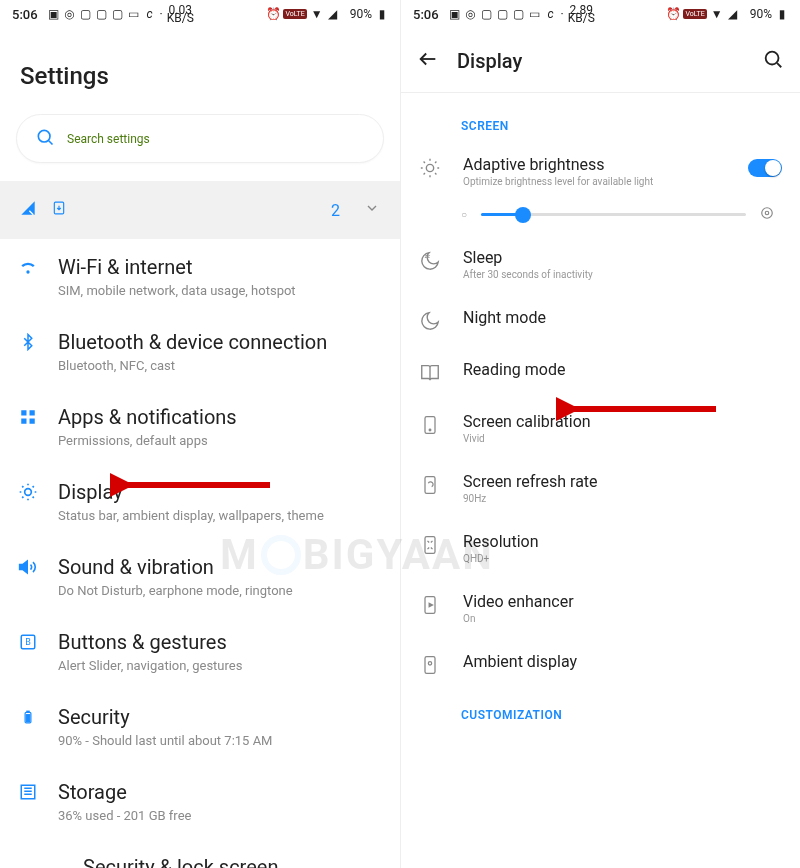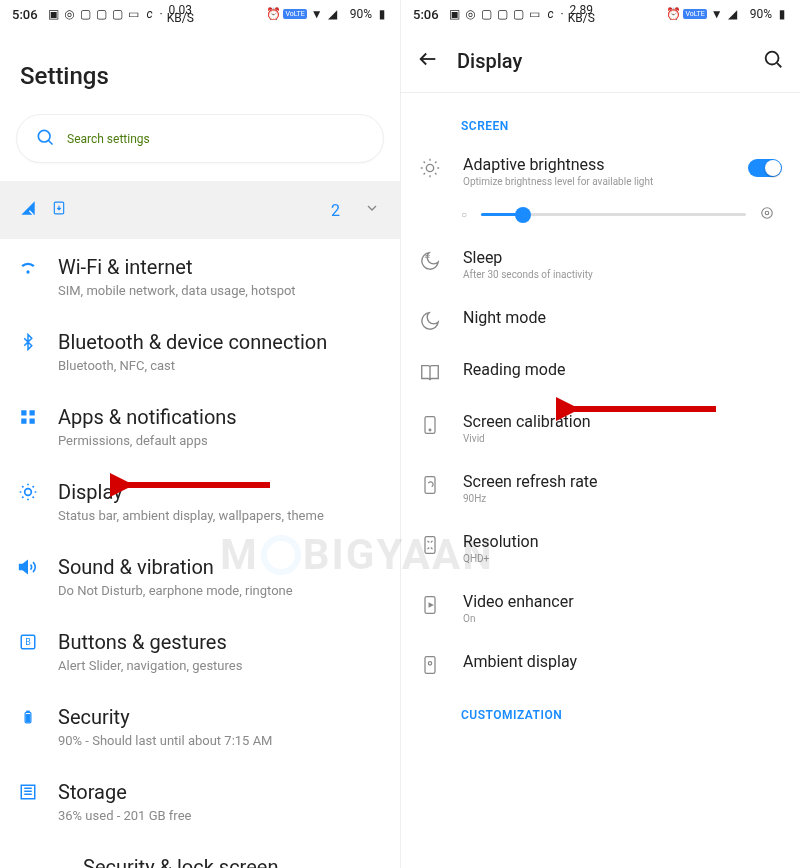--- a/index.html
+++ b/index.html
@@ -33,21 +33,21 @@
     justify-content: space-between;
     font-size: 12px;
     padding: 6px 12px 2px;
     color: #222;
   }
   .sb-left { display: flex; align-items: center; gap: 4px; }
   .sb-right { display: flex; align-items: center; gap: 4px; }
   .sb-time { font-size: 13px; font-weight: 500; margin-right: 6px; }
   .sb-icon { width: 12px; height: 12px; display: inline-flex; align-items: center; justify-content: center; }
   .sb-kbs { font-size: 12px; line-height: 8px; text-align: center; }
-  .sb-volte { font-size: 7px; background:#3b82f6; color:#fff; padding:1px 2px; border-radius:2px; }
+  .sb-volte { font-size: 7px; background:#7f1d1d; color:#fff; padding:1px 2px; border-radius:2px; }
   .sb-batt { font-size: 12px; margin-left: 7px; }
 
   
   .settings-title {
     font-size: 24px;
     font-weight: 500;
     color: #222;
     padding: 38px 20px 24px;
   }
   .search-box {

